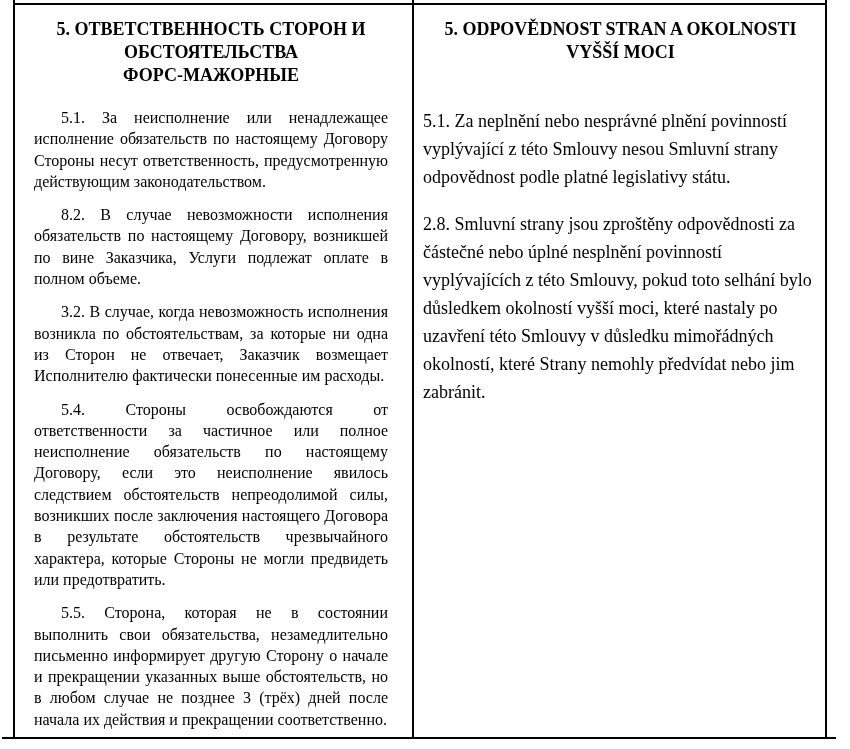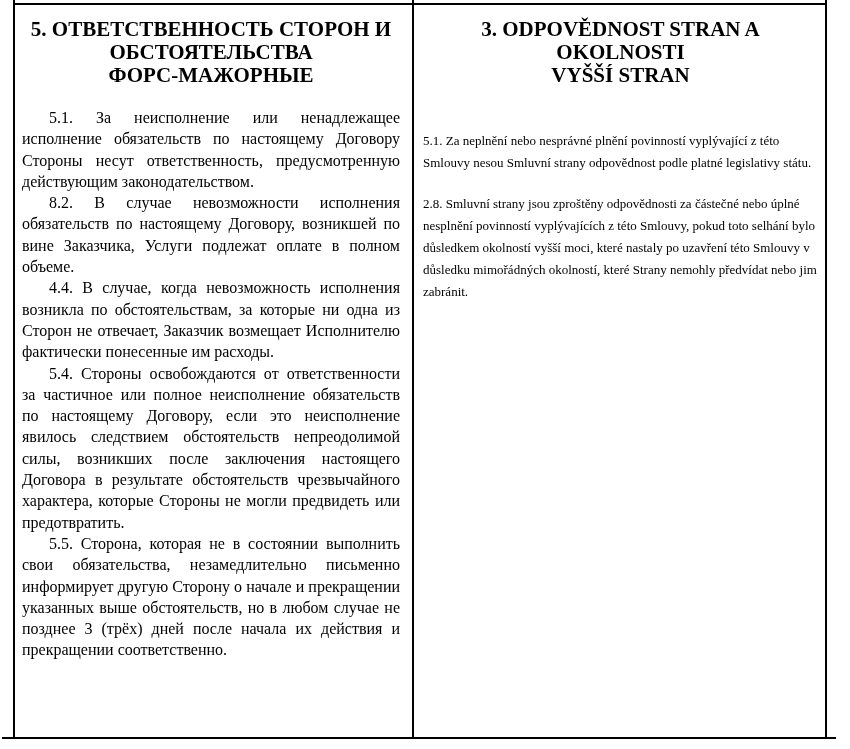--- a/index.html
+++ b/index.html
@@ -42,38 +42,38 @@
     position: absolute;
     top: 5px;
     z-index: 1;
   }
   .col-ru { left: 22px;  width: 378px; }
   .col-cs { left: 423px; width: 395px; }
 
   .heading {
     font-weight: 700;
     text-align: center;
-    font-size: 21px;
+    font-size: 18px;
     line-height: 23px;
     margin-top: 13px;
   }
   .col-ru .heading { margin-bottom: 20px; }
   .col-cs .heading { margin-bottom: 43px; }
 
   p.ru {
-    margin: 0;
+    margin: 12px;
     font-size: 16px;
     line-height: 21.3px;
     text-align: justify;
     text-indent: 27px;
   }
   p.cs {
     margin: 0 0 19px 0;
-    font-size: 13px;
-    line-height: 22px;
+    font-size: 18px;
+    line-height: 28px;
     text-align: left;
   }
 </style>
 </head>
 <body>
 
 <div class="page">
 
   <div class="hline h-top"></div>
   <div class="hline h-bottom"></div>
@@ -82,27 +82,27 @@
   <div class="vline v-right"></div>
 
   <div class="col col-ru">
     <div class="heading">
       <div>5. ОТВЕТСТВЕННОСТЬ СТОРОН И</div>
       <div>ОБСТОЯТЕЛЬСТВА</div>
       <div>ФОРС-МАЖОРНЫЕ</div>
     </div>
     <p class="ru">5.1. За неисполнение или ненадлежащее исполнение обязательств по настоящему Договору Стороны несут ответственность, предусмотренную действующим законодательством.</p>
     <p class="ru">8.2. В случае невозможности исполнения обязательств по настоящему Договору, возникшей по вине Заказчика, Услуги подлежат оплате в полном объеме.</p>
-    <p class="ru">4.4. В случае, когда невозможность исполнения возникла по обстоятельствам, за которые ни одна из Сторон не отвечает, Заказчик возмещает Исполнителю фактически понесенные им расходы.</p>
+    <p class="ru">3.2. В случае, когда невозможность исполнения возникла по обстоятельствам, за которые ни одна из Сторон не отвечает, Заказчик возмещает Исполнителю фактически понесенные им расходы.</p>
     <p class="ru">5.4. Стороны освобождаются от ответственности за частичное или полное неисполнение обязательств по настоящему Договору, если это неисполнение явилось следствием обстоятельств непреодолимой силы, возникших после заключения настоящего Договора в результате обстоятельств чрезвычайного характера, которые Стороны не могли предвидеть или предотвратить.</p>
     <p class="ru">5.5. Сторона, которая не в состоянии выполнить свои обязательства, незамедлительно письменно информирует другую Сторону о начале и прекращении указанных выше обстоятельств, но в любом случае не позднее 3 (трёх) дней после начала их действия и прекращении соответственно.</p>
   </div>
 
   <div class="col col-cs">
     <div class="heading">
-      <div>3. ODPOVĚDNOST STRAN A OKOLNOSTI</div>
-      <div>VYŠŠÍ STRAN</div>
+      <div>5. ODPOVĚDNOST STRAN A OKOLNOSTI</div>
+      <div>VYŠŠÍ MOCI</div>
     </div>
     <p class="cs">5.1. Za neplnění nebo nesprávné plnění povinností vyplývající z této Smlouvy nesou Smluvní strany odpovědnost podle platné legislativy státu.</p>
     <p class="cs">2.8. Smluvní strany jsou zproštěny odpovědnosti za částečné nebo úplné nesplnění povinností vyplývajících z této Smlouvy, pokud toto selhání bylo důsledkem okolností vyšší moci, které nastaly po uzavření této Smlouvy v důsledku mimořádných okolností, které Strany nemohly předvídat nebo jim zabránit.</p>
   </div>
 
 </div>
 
 </body></html>

